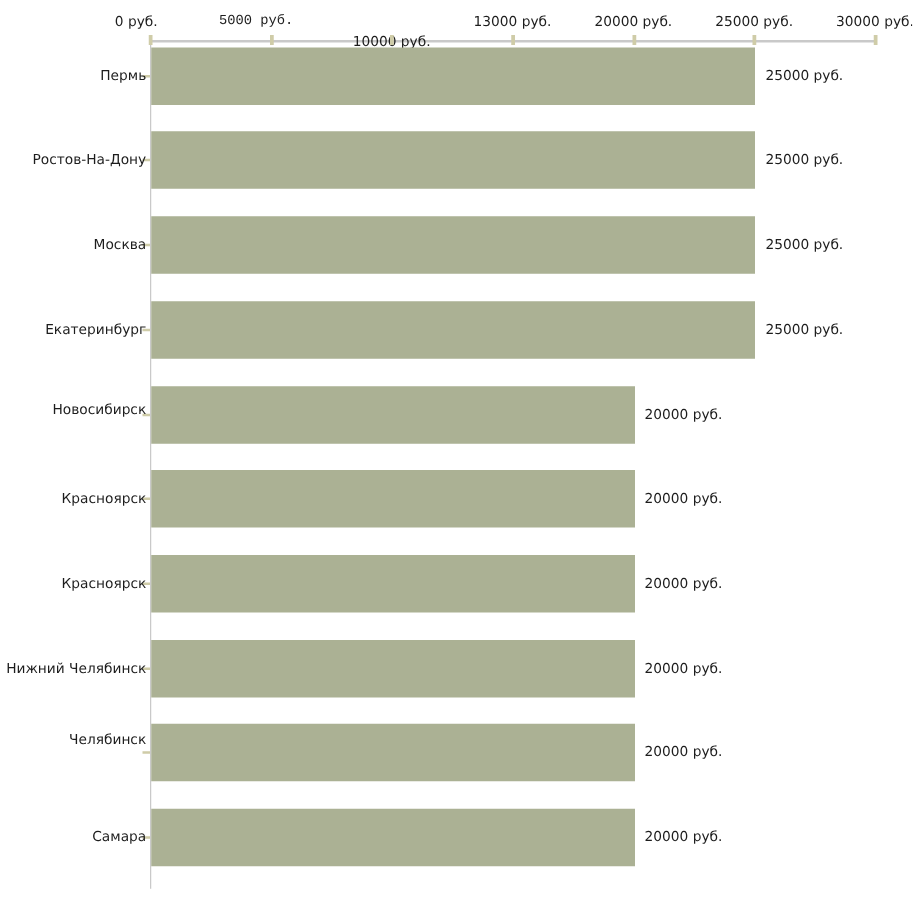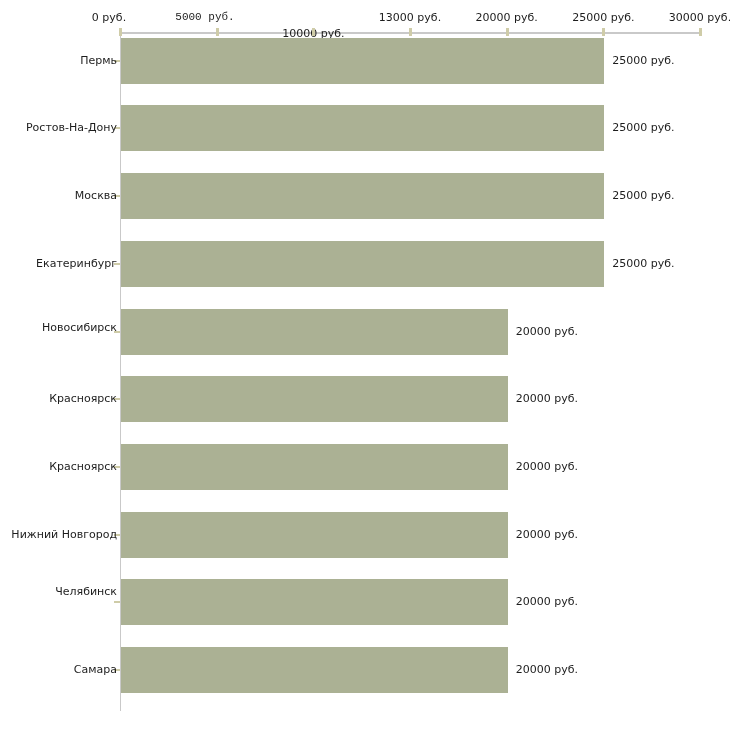--- a/index.html
+++ b/index.html
@@ -108,21 +108,21 @@
     <div class="bar" style="left: 121px; top: 376.2px; width: 386.667px; background: rgb(171, 177, 148);"></div>
     <div class="tick-mark-cat" style="left: 114px; top: 398.2px; background: rgb(207, 204, 168);"></div>
     <div class="cat-label" style="top: 392.2px;">Красноярск</div>
     <div class="val-label" style="left: 515.667px; top: 392.2px;">20000 руб.</div>
     <div class="bar" style="left: 121px; top: 443.9px; width: 386.667px; background: rgb(171, 177, 148);"></div>
     <div class="tick-mark-cat" style="left: 114px; top: 465.9px; background: rgb(207, 204, 168);"></div>
     <div class="cat-label" style="top: 459.9px;">Красноярск</div>
     <div class="val-label" style="left: 515.667px; top: 459.9px;">20000 руб.</div>
     <div class="bar" style="left: 121px; top: 511.6px; width: 386.667px; background: rgb(171, 177, 148);"></div>
     <div class="tick-mark-cat" style="left: 114px; top: 533.6px; background: rgb(207, 204, 168);"></div>
-    <div class="cat-label" style="top: 527.6px;">Нижний Новгород</div>
+    <div class="cat-label" style="top: 527.6px;">Нижний Челябинск</div>
     <div class="val-label" style="left: 515.667px; top: 527.6px;">20000 руб.</div>
     <div class="bar" style="left: 121px; top: 579.3px; width: 386.667px; background: rgb(171, 177, 148);"></div>
     <div class="tick-mark-cat" style="left: 114px; top: 601.3px; background: rgb(207, 204, 168);"></div>
     <div class="cat-label" style="top: 585px;">Челябинск</div>
     <div class="val-label" style="left: 515.667px; top: 595.3px;">20000 руб.</div>
     <div class="bar" style="left: 121px; top: 647px; width: 386.667px; background: rgb(171, 177, 148);"></div>
     <div class="tick-mark-cat" style="left: 114px; top: 669px; background: rgb(207, 204, 168);"></div>
     <div class="cat-label" style="top: 663px;">Самара</div>
     <div class="val-label" style="left: 515.667px; top: 663px;">20000 руб.</div>
   </div>

